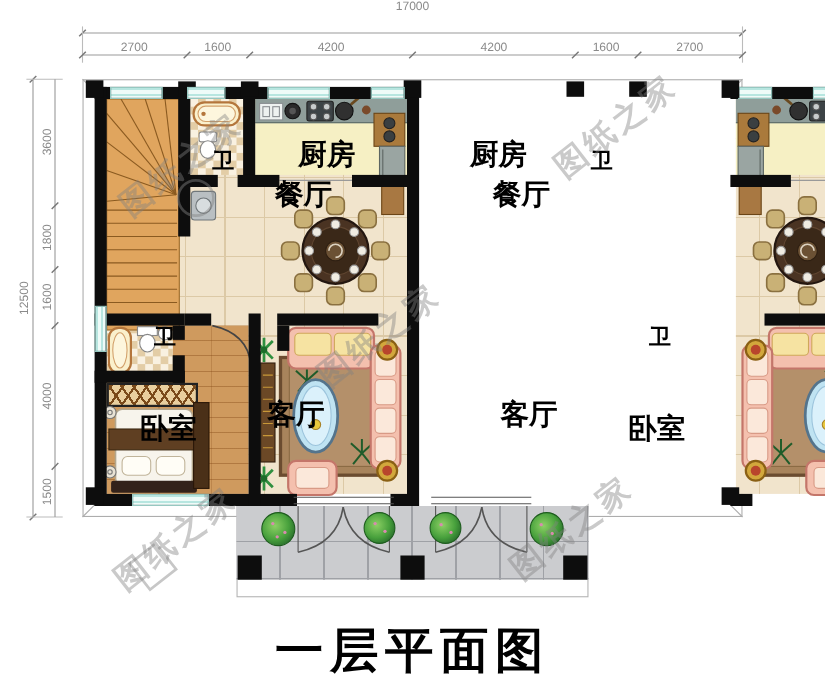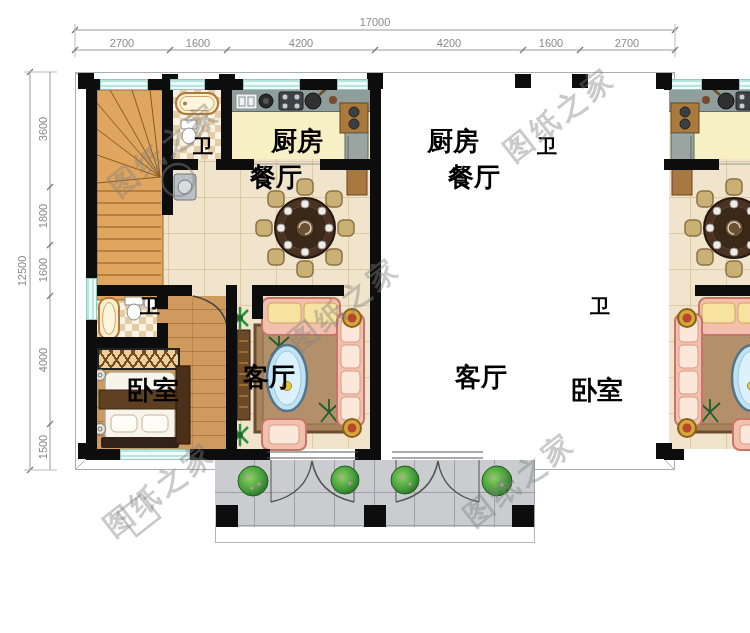--- a/index.html
+++ b/index.html
@@ -556,33 +556,34 @@
   <div class="roomlabel big" style="left:474px;top:177px">餐厅</div>
   <div class="roomlabel small" style="left:203px;top:146px">卫</div>
   <div class="roomlabel small" style="left:547px;top:146px">卫</div>
   <div class="roomlabel small" style="left:150px;top:306px">卫</div>
   <div class="roomlabel small" style="left:600px;top:306px">卫</div>
   <div class="roomlabel big" style="left:269px;top:377px">客厅</div>
   <div class="roomlabel big" style="left:481px;top:377px">客厅</div>
   <div class="roomlabel big" style="left:153px;top:390px">卧室</div>
   <div class="roomlabel big" style="left:597px;top:390px">卧室</div>
 
-  <div class="dimlabel" style="left:375px;top:22px">17000</div>
+  <div class="dimlabel" style="left:375px;top:6px">17000</div>
   <div class="dimlabel" style="left:122px;top:43px">2700</div>
   <div class="dimlabel" style="left:198px;top:43px">1600</div>
   <div class="dimlabel" style="left:301px;top:43px">4200</div>
   <div class="dimlabel" style="left:449px;top:43px">4200</div>
   <div class="dimlabel" style="left:551px;top:43px">1600</div>
   <div class="dimlabel" style="left:627px;top:43px">2700</div>
   <div class="dimlabel v" style="left:22px;top:271px">12500</div>
   <div class="dimlabel v" style="left:43px;top:129px">3600</div>
   <div class="dimlabel v" style="left:43px;top:216px">1800</div>
   <div class="dimlabel v" style="left:43px;top:270px">1600</div>
   <div class="dimlabel v" style="left:43px;top:360px">4000</div>
   <div class="dimlabel v" style="left:43px;top:447px">1500</div>
 
   <div class="watermark" style="left:165px;top:150px">图纸之家</div>
   <div class="watermark" style="left:560px;top:115px">图纸之家</div>
   <div class="watermark" style="left:345px;top:305px">图纸之家</div>
   <div class="watermark" style="left:160px;top:490px">图纸之家</div>
   <div class="watermark" style="left:520px;top:480px">图纸之家</div>
 
+  <div id="title">一层平面图</div>
 </div>
 
 </body></html>

